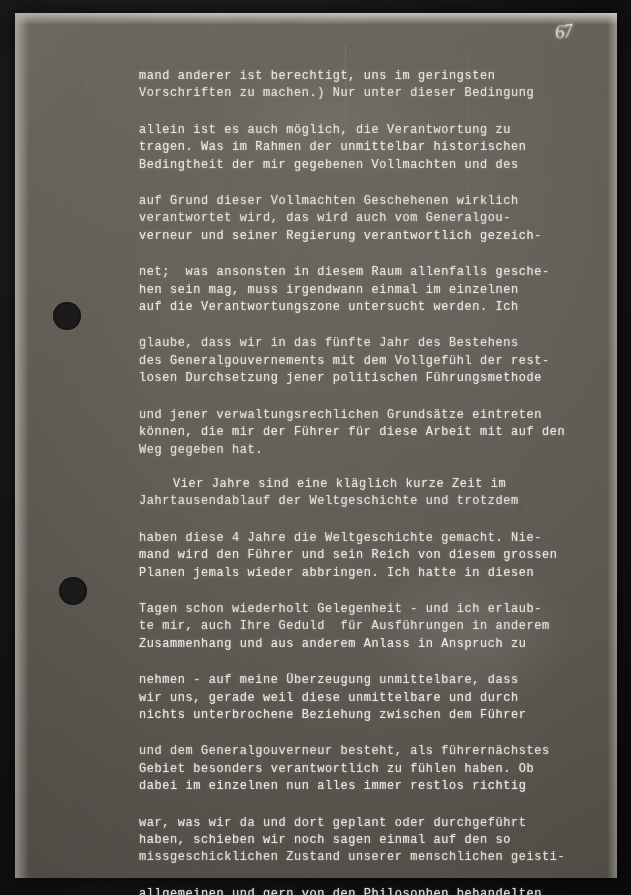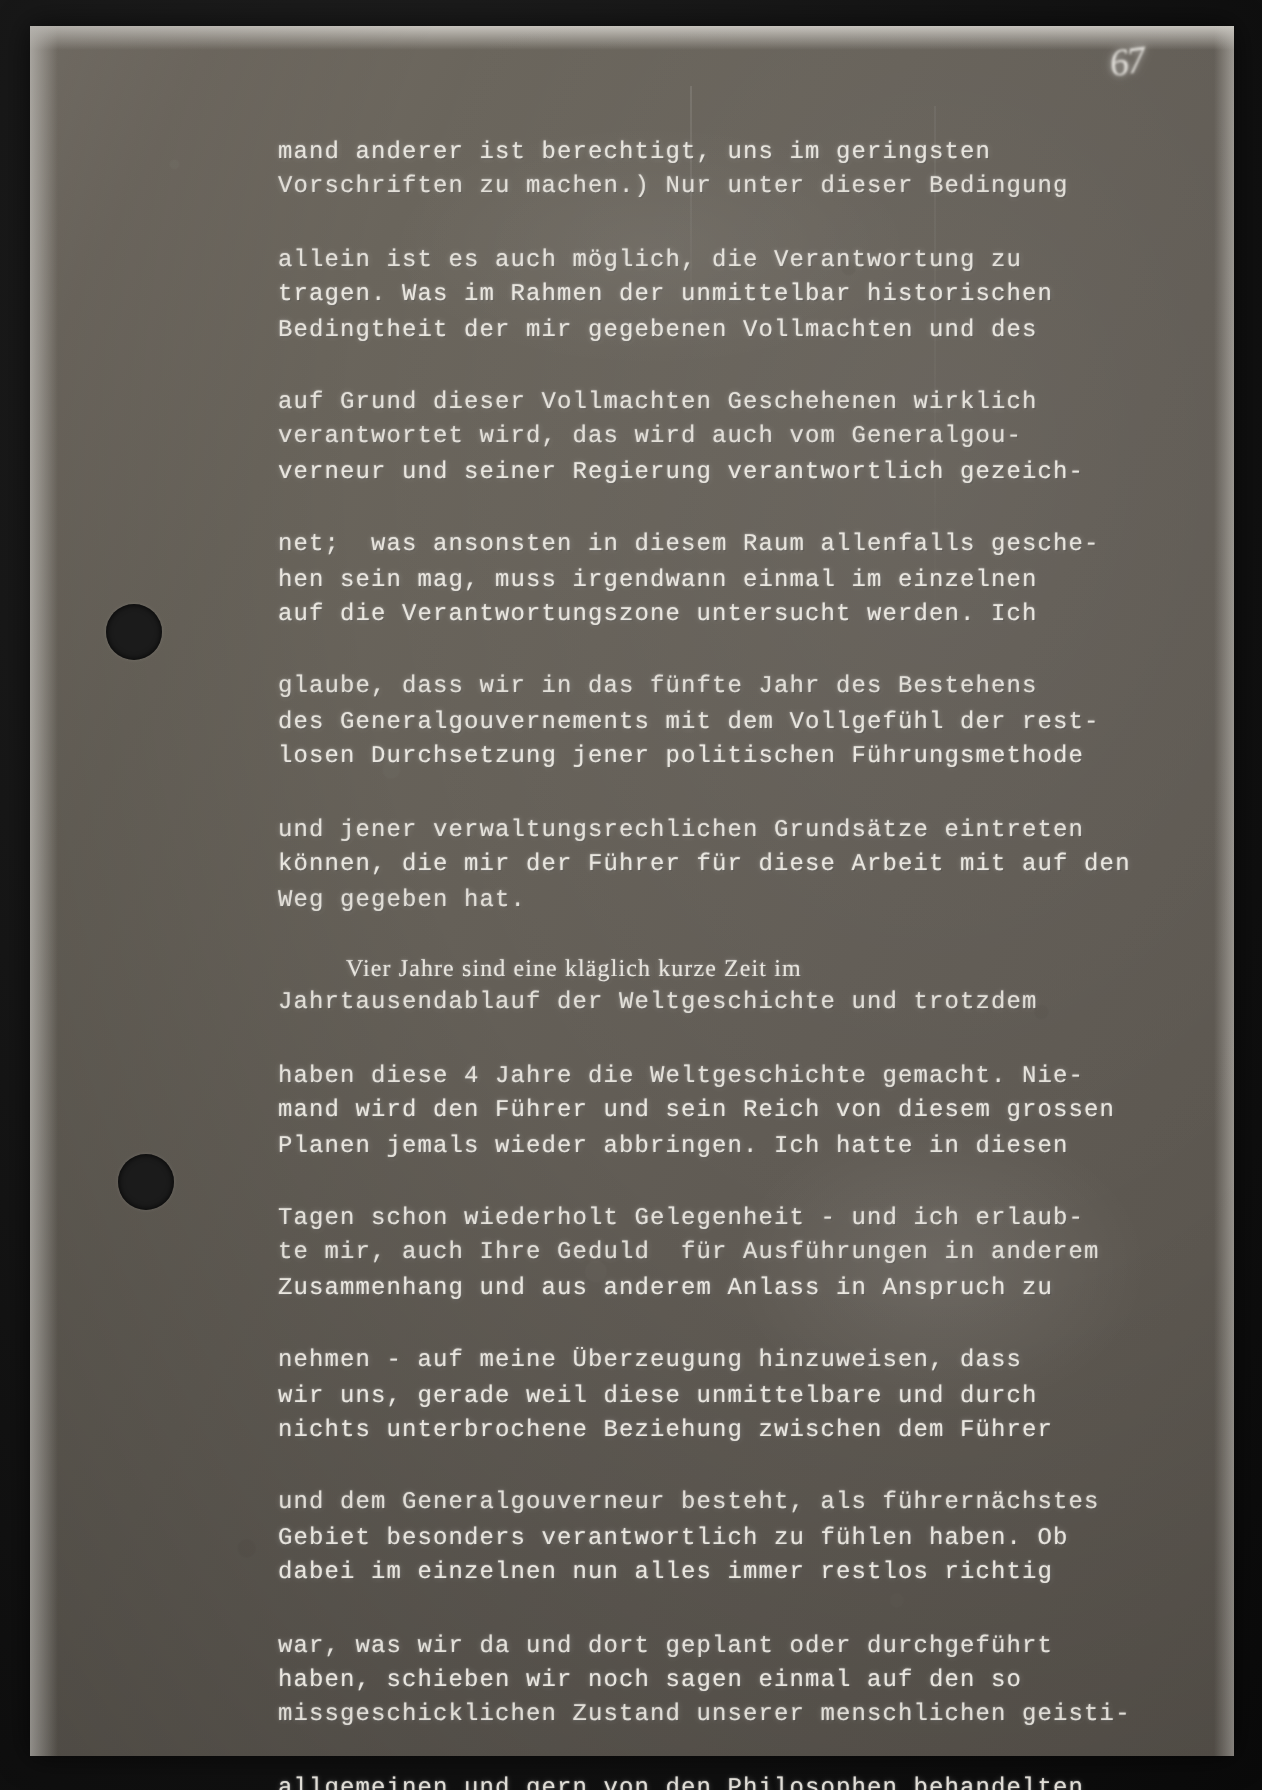--- a/index.html
+++ b/index.html
@@ -166,21 +166,20 @@
     color: #e9e6df;
     white-space: pre;
     text-shadow:
        0 0 1px rgba(255,255,255,0.55),
        0 0 3px rgba(255,255,255,0.22),
        0.4px 0.4px 0.8px rgba(0,0,0,0.35);
     filter: blur(0.18px);
   }
   .tline.indent {
     padding-left: 34px;
-    font-family: Liberation Serif, serif;
   }
   
   .tline:nth-child(3n)   { opacity: 0.965; margin-top: 19px; }
   .tline:nth-child(4n+1) { opacity: 0.99; }
   .tline:nth-child(5n+2) { opacity: 0.945; }
 </style>
 </head>
 <body>
 
 <div id="photo-frame">
@@ -224,21 +223,21 @@
         </div>
       <div class="para" id="paragraph-2">
           <span class="tline indent">Vier Jahre sind eine kläglich kurze Zeit im</span>
           <span class="tline">Jahrtausendablauf der Weltgeschichte und trotzdem</span>
           <span class="tline">haben diese 4 Jahre die Weltgeschichte gemacht. Nie-</span>
           <span class="tline">mand wird den Führer und sein Reich von diesem grossen</span>
           <span class="tline">Planen jemals wieder abbringen. Ich hatte in diesen</span>
           <span class="tline">Tagen schon wiederholt Gelegenheit - und ich erlaub-</span>
           <span class="tline">te mir, auch Ihre Geduld  für Ausführungen in anderem</span>
           <span class="tline">Zusammenhang und aus anderem Anlass in Anspruch zu</span>
-          <span class="tline">nehmen - auf meine Überzeugung hinzuweisen, dass</span>
+          <span class="tline">nehmen - auf meine Überzeugung unmittelbare, dass</span>
           <span class="tline">wir uns, gerade weil diese unmittelbare und durch</span>
           <span class="tline">nichts unterbrochene Beziehung zwischen dem Führer</span>
           <span class="tline">und dem Generalgouverneur besteht, als führernächstes</span>
           <span class="tline">Gebiet besonders verantwortlich zu fühlen haben. Ob</span>
           <span class="tline">dabei im einzelnen nun alles immer restlos richtig</span>
           <span class="tline">war, was wir da und dort geplant oder durchgeführt</span>
           <span class="tline">haben, schieben wir noch sagen einmal auf den so</span>
           <span class="tline">missgeschicklichen Zustand unserer menschlichen geisti-</span>
           <span class="tline">allgemeinen und gern von den Philosophen behandelten</span>
           <span class="tline">gen Armut zurück. Wir sagen sehr einfach: da uns nie-</span>

